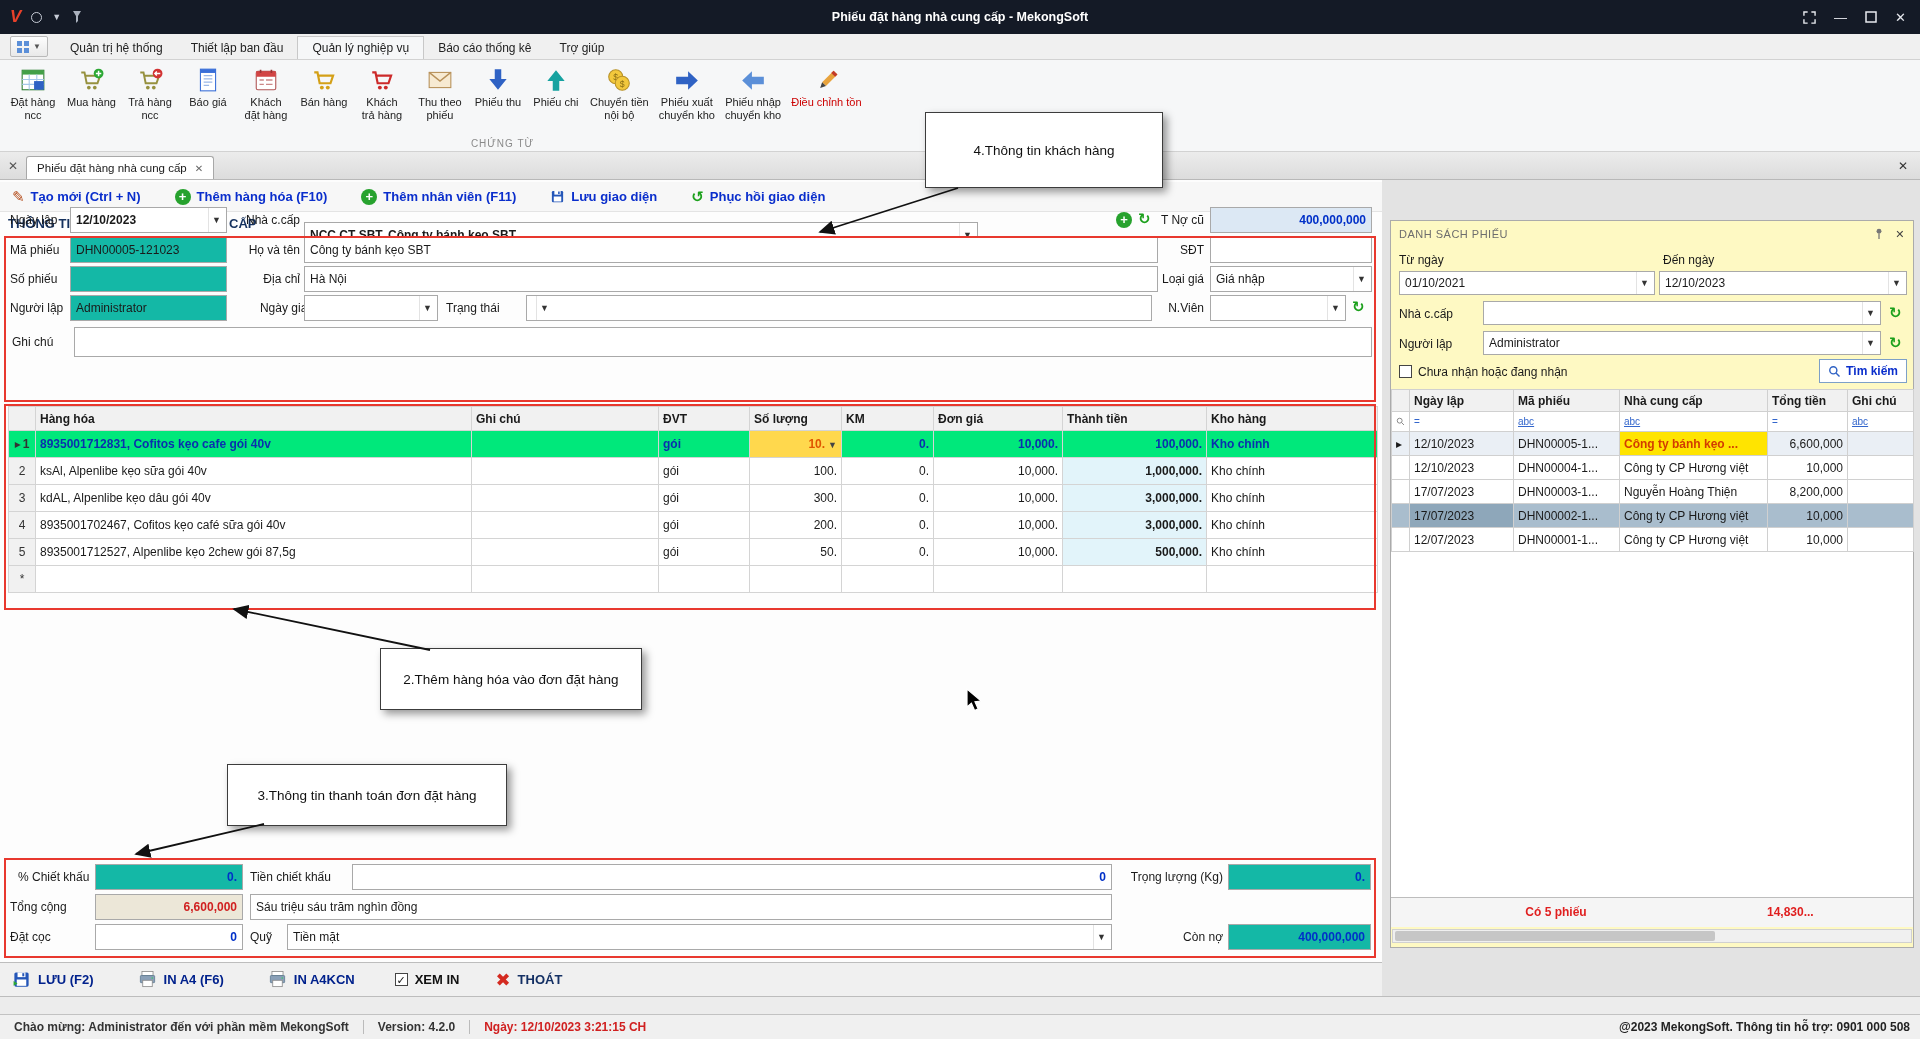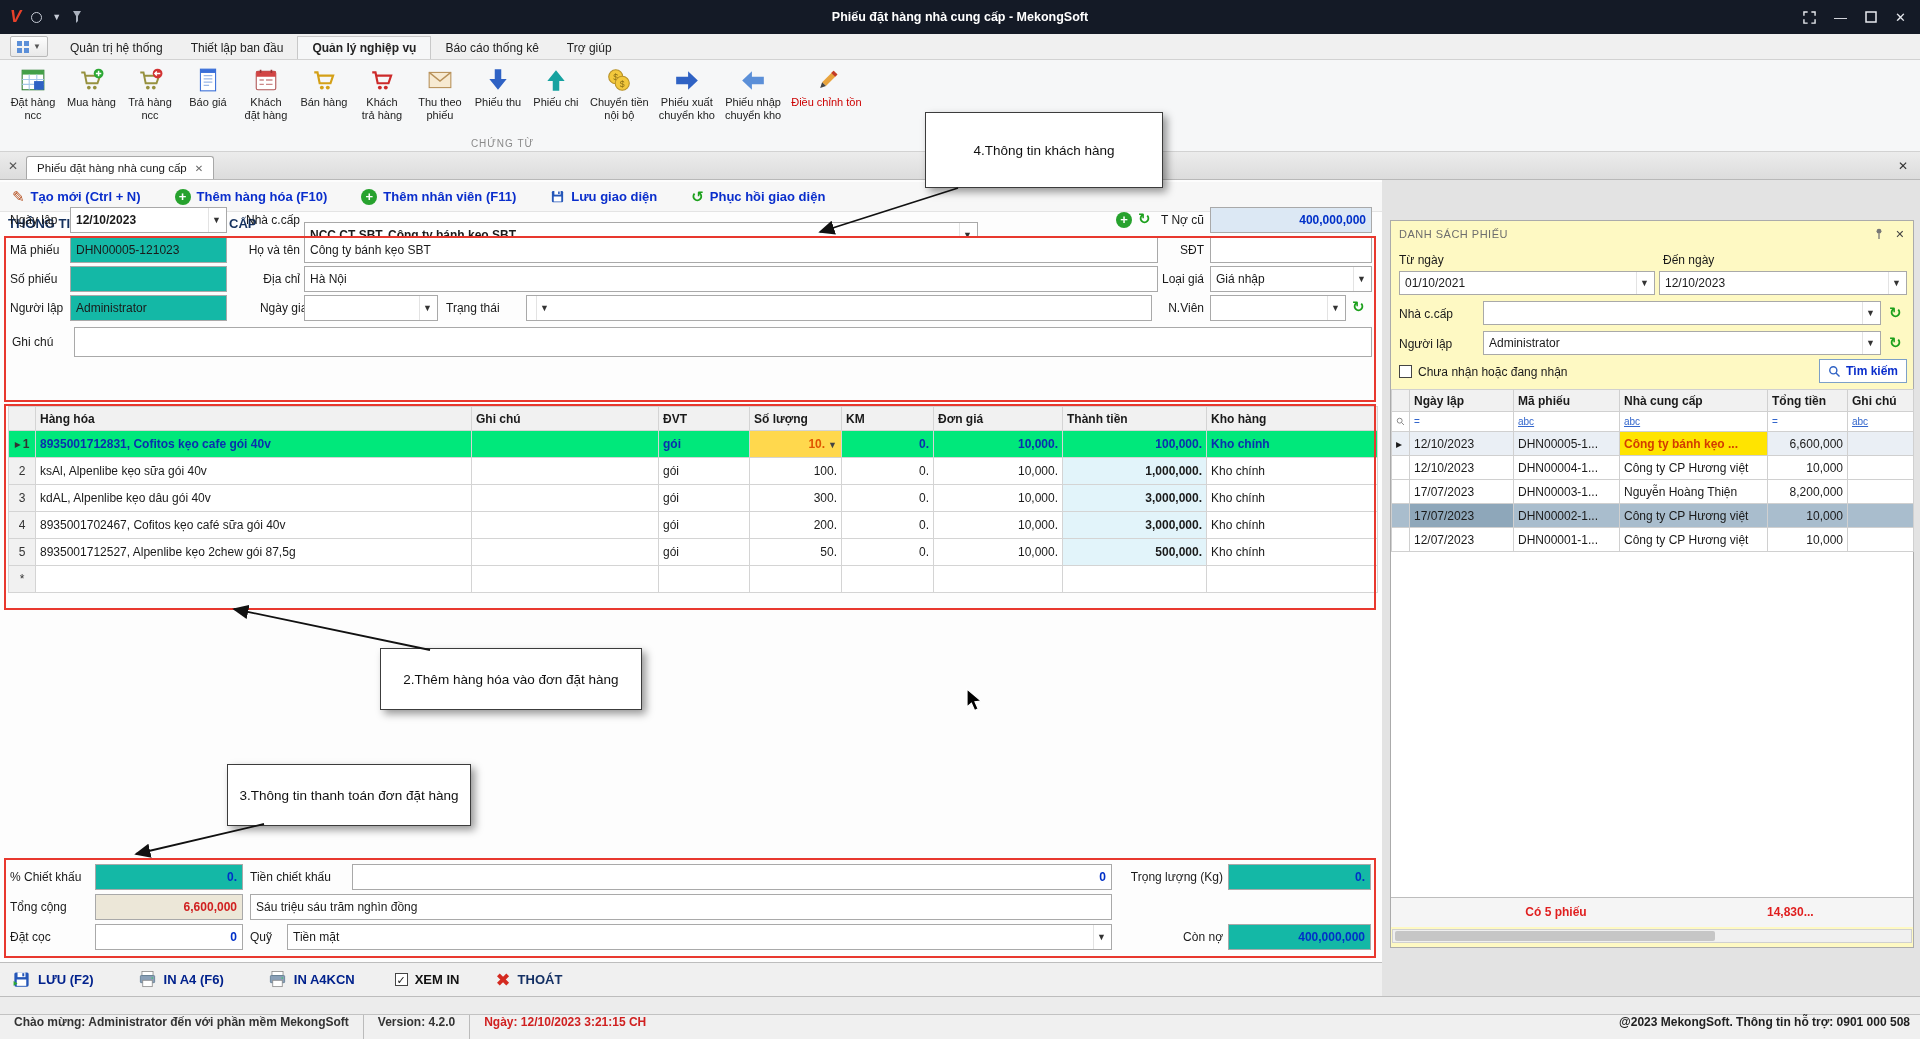--- a/index.html
+++ b/index.html
@@ -11,21 +11,21 @@
 #titlebar .ttitle{flex:1;text-align:center;font-weight:700;font-size:12.5px;color:#fff}
 #titlebar .tright{display:flex;align-items:center;gap:18px;padding-right:14px;width:360px;justify-content:flex-end}
 .vlogo{color:#e8402a;font-weight:900;font-size:17px;font-style:italic}
 .circ{width:11px;height:11px;border:1.5px solid #c7ccd6;border-radius:50%}
 .caret{font-size:9px;color:#c7ccd6}
 .wico{color:#e8eaef;font-size:13px;line-height:13px}
 
 #ribbontabs{position:absolute;left:0;top:34px;width:1920px;height:26px;background:#f0f0f0;border-bottom:1px solid #d2d2d2;display:flex;align-items:flex-end}
 .minibtn{height:21px;margin:0 8px 2px 10px;border:1px solid #b9b9b9;background:linear-gradient(#fdfdfd,#e9e9e9);border-radius:2px;display:flex;align-items:center;gap:4px;padding:0 6px}
 .rtab{height:23px;padding:0 14px;display:flex;align-items:center;font-size:12px;color:#222}
-.rtab.active{background:#f6f7f8;border:1px solid #c8c8c8;border-bottom:none;font-weight:700}
+.rtab.active{background:#f6f7f8;border:1px solid #c8c8c8;border-bottom:none;font-weight:400}
 
 #toolbar{position:absolute;left:0;top:60px;width:1920px;height:92px;background:#f6f7f8;border-bottom:1px solid #d2d2d2}
 #toolbar .items{display:flex;align-items:flex-start;padding:4px 2px 0 4px}
 .titem{display:flex;flex-direction:column;align-items:center;min-width:58px;padding:1px 5px}
 .titem .tico{width:32px;height:30px;display:flex;align-items:center;justify-content:center}
 .titem .tlbl{font-size:11px;line-height:13px;text-align:center;white-space:pre-line;color:#222;margin-top:1px}
 .titem .tlbl.redlbl{color:#c00}
 #grouplbl{position:absolute;left:0;bottom:2px;width:1005px;text-align:center;font-size:10px;color:#8a8a8a;letter-spacing:1px}
 
 #doctabs{position:absolute;left:0;top:152px;width:1920px;height:28px;background:linear-gradient(#ececec,#dcdcdc);border-bottom:1px solid #b8b8b8;display:flex;align-items:center}
@@ -86,21 +86,21 @@
 .pfoot{position:absolute;left:0;top:676px;width:522px;height:30px;border-top:1px solid #bdbdbd;background:#f5f5f5}
 .pfoot span{color:#e01f1f;font-weight:700}
 .pscroll{position:absolute;left:1px;top:708px;width:520px;height:14px;background:#f0f0f0;border:1px solid #d0d0d0}
 .pscroll .thumb{position:absolute;left:2px;top:1px;width:320px;height:10px;background:#c6c6c6;border-radius:2px}
 
 .redbox{position:absolute;border:2px solid #e8382e;pointer-events:none;z-index:50}
 .callout{position:absolute;background:#fff;border:1.5px solid #3c3c3c;box-shadow:4px 4px 8px rgba(0,0,0,.4);display:flex;align-items:center;justify-content:center;font-size:13.5px;color:#111;z-index:60;text-align:center;padding:4px 10px}
 #overlay{position:absolute;left:0;top:0;width:1920px;height:1039px;pointer-events:none;z-index:70}
 
 #strip{position:absolute;left:0;top:996px;width:1920px;height:18px;background:#ececec;border-top:1px solid #bdbdbd}
-#statusbar{position:absolute;left:0;top:1014px;width:1920px;height:25px;background:#f0f0f0;border-top:1px solid #c2c2c2;display:flex;font-size:12px}
+#statusbar{position:absolute;left:0;top:1014px;width:1920px;height:25px;background:#f0f0f0;border-top:1px solid #c2c2c2;display:flex;align-items:center;font-size:12px}
 #statusbar .sitem{font-weight:700;color:#333;padding:0 14px;border-right:1px solid #bbb}
 #statusbar .sdate{font-weight:700;color:#d02020;padding:0 14px}
 #statusbar .sright{margin-left:auto;font-weight:700;color:#222;padding-right:10px}
 svg{display:block}
 </style>
 <title>Phiếu đặt hàng nhà cung cấp - MekongSoft</title></head>
 <body>
 
 <div id="titlebar">
   <div class="tleft">
@@ -494,21 +494,21 @@
         <td class="n"></td>
         <td class="n"></td>
         <td class="n"></td>
         <td></td>
       </tr>
     </tbody>
       </table>
   </div>
 
   <div id="paybox">
-    <span class="lb" style="left:10px;top:6px;width:80px">% Chiết khấu</span>
+    <span class="lb" style="left:18px;top:6px;width:80px">% Chiết khấu</span>
     <div class="fld num dis" style="left:95px;top:6px;width:148px">
         <span class="val">0.</span>
       </div>
     <span class="lb" style="left:250px;top:6px;width:98px">Tiền chiết khấu</span>
     <div class="fld num" style="left:352px;top:6px;width:760px">
         <span class="val">0</span>
       </div>
     <span class="lb r" style="left:1117px;top:6px;width:106px">Trọng lượng (Kg)</span>
     <div class="fld num dis" style="left:1228px;top:6px;width:143px">
         <span class="val">0.</span>
@@ -712,21 +712,21 @@
 <div class="redbox" style="left:4px;top:236px;width:1372px;height:166px"></div>
 <div class="redbox" style="left:4px;top:404px;width:1372px;height:206px"></div>
 <div class="redbox" style="left:4px;top:858px;width:1372px;height:100px"></div>
 
 <div class="callout" style="left:925px;top:112px;width:238px;height:76px">
     <span>4.Thông tin khách hàng</span>
   </div>
 <div class="callout" style="left:380px;top:648px;width:262px;height:62px">
     <span>2.Thêm hàng hóa vào đơn đặt hàng</span>
   </div>
-<div class="callout" style="left:227px;top:764px;width:244px;height:62px">
+<div class="callout" style="left:227px;top:764px;width:280px;height:62px">
     <span>3.Thông tin thanh toán đơn đặt hàng</span>
   </div>
 
 <svg id="overlay">
   <defs>
     <marker id="ah" markerWidth="10" markerHeight="8" refX="8" refY="4" orient="auto">
         <polygon points="0,0 9,4 0,8" fill="#111"></polygon>
       </marker>
   </defs>
   <line x1="958" y1="188" x2="820" y2="232" stroke="#111" stroke-width="1.8" marker-end="url(#ah)"></line>

